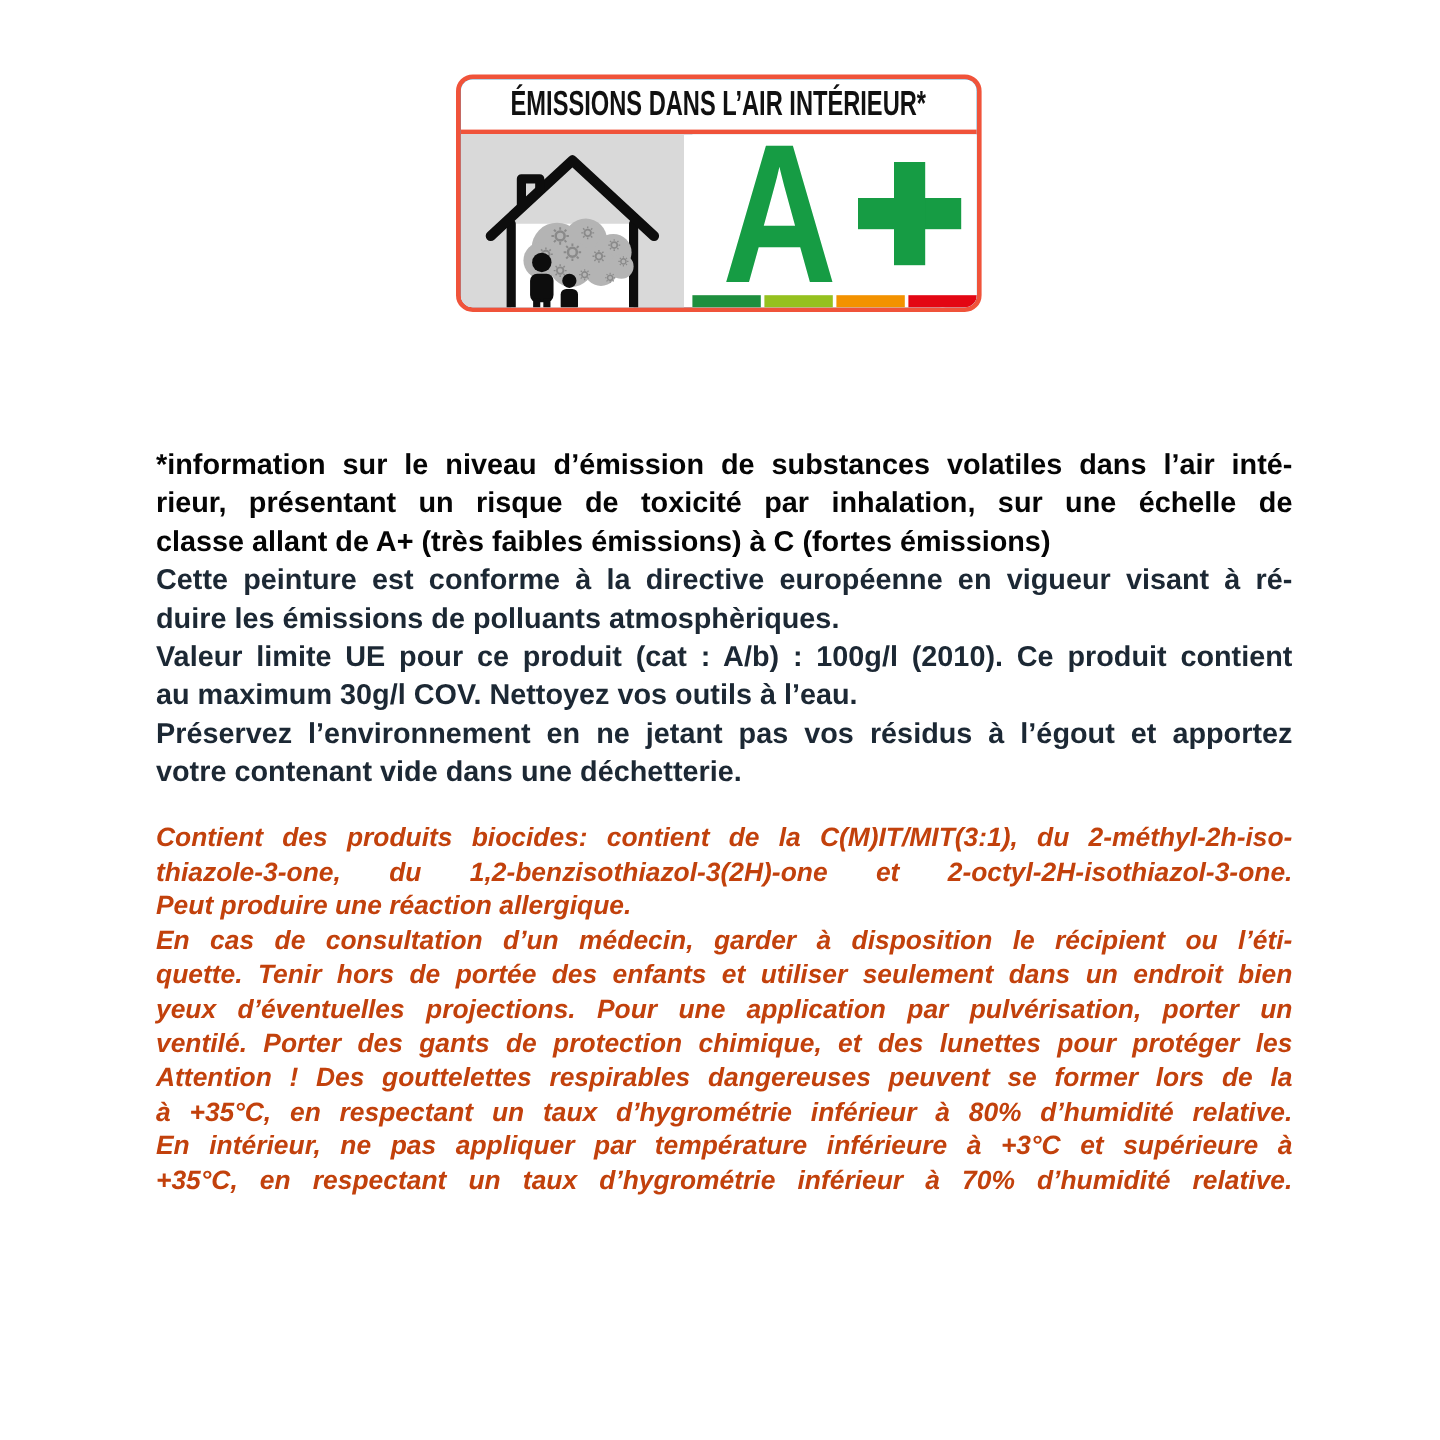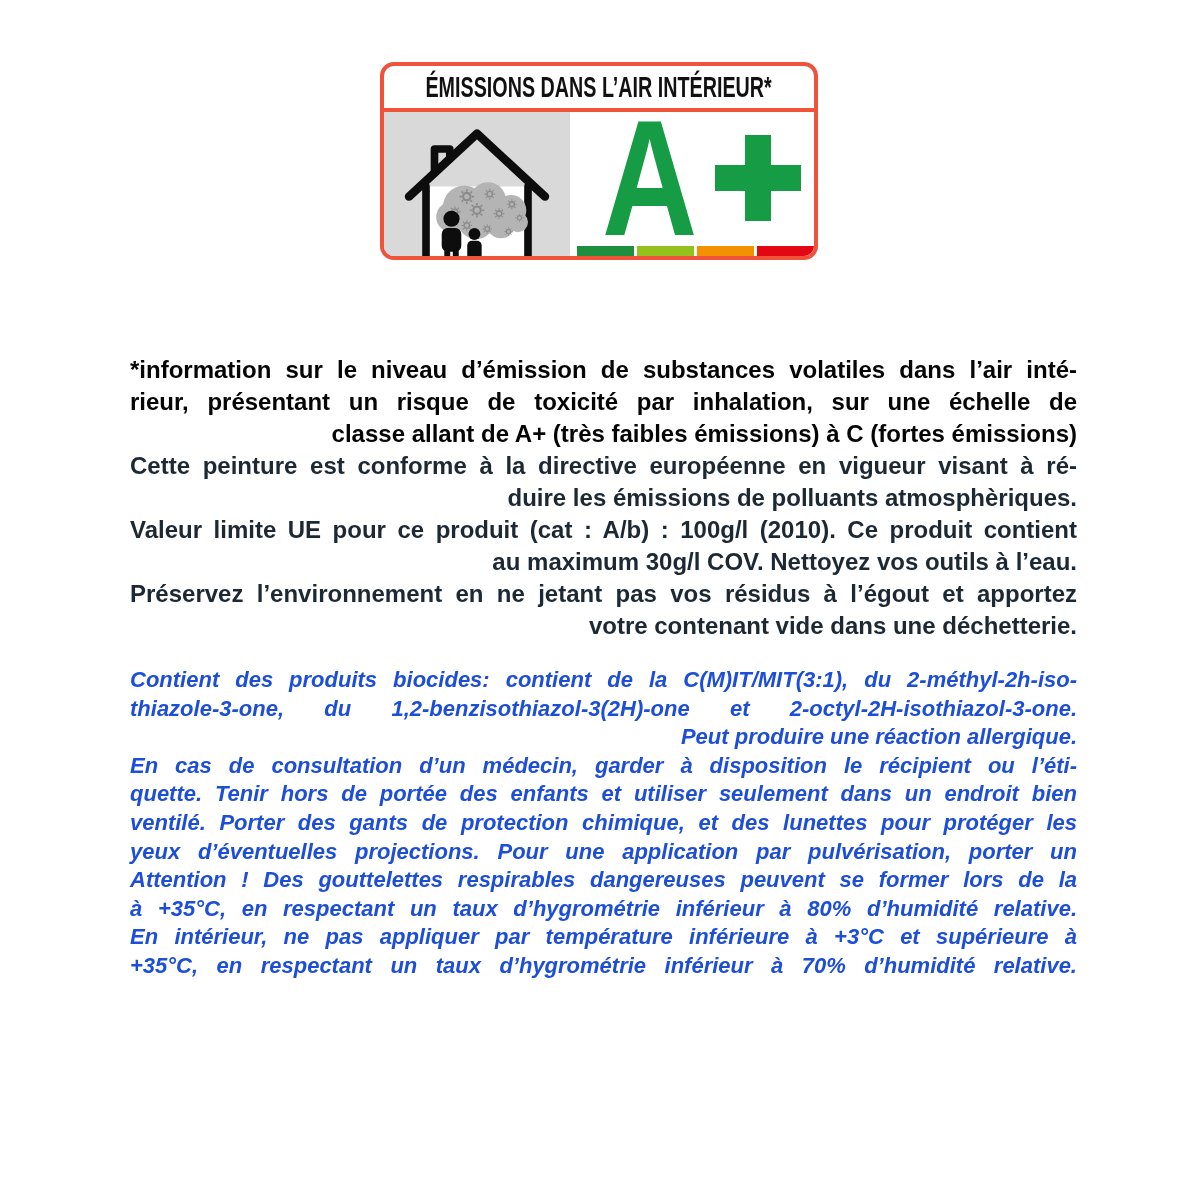--- a/index.html
+++ b/index.html
@@ -45,23 +45,23 @@
     display:flex;gap:3px;
   }
   .rating-scale .cell{
     flex:1;display:flex;align-items:center;justify-content:center;
     color:#ffffff;font-weight:800;font-size:28px;
     transform-origin:center;
   }
   .rating-scale .cell span{transform:scaleX(0.85);display:inline-block;}
 
   
-  .body-text{position:absolute;left:130px;top:354px;width:947px;}
+  .body-text{position:absolute;left:130px;top:372px;width:947px;}
   .para{font-weight:600;}
-  .para .line{text-align:right;}
+  .para .line{text-align:left;}
   .para .line.j{text-align:justify;text-align-last:justify;}
   .para.p1{font-size:24px;line-height:32px;}
   .para.p2{font-size:24px;line-height:32px;}
   .para.p3{font-size:22px;line-height:28.6px;margin-top:24px;font-style:italic;}
 </style>
 </head>
 <body>
 
 <div class="page">
 
@@ -162,28 +162,28 @@
         <div class="line">classe allant de A+ (très faibles émissions) à C (fortes émissions)</div>
       </div>
       <div class="para p2" style="color: rgb(28, 40, 52);">
         <div class="line j">Cette peinture est conforme à la directive européenne en vigueur visant à ré-</div>
         <div class="line">duire les émissions de polluants atmosphèriques.</div>
         <div class="line j">Valeur limite UE pour ce produit (cat : A/b) : 100g/l (2010). Ce produit contient</div>
         <div class="line">au maximum 30g/l COV. Nettoyez vos outils à l’eau.</div>
         <div class="line j">Préservez l’environnement en ne jetant pas vos résidus à l’égout et apportez</div>
         <div class="line">votre contenant vide dans une déchetterie.</div>
       </div>
-      <div class="para p3" style="color: #1d4ed8;">
+      <div class="para p3" style="color: #c2410c;">
         <div class="line j">Contient des produits biocides: contient de la C(M)IT/MIT(3:1), du 2-méthyl-2h-iso-</div>
         <div class="line j">thiazole-3-one, du 1,2-benzisothiazol-3(2H)-one et 2-octyl-2H-isothiazol-3-one.</div>
         <div class="line">Peut produire une réaction allergique.</div>
         <div class="line j">En cas de consultation d’un médecin, garder à disposition le récipient ou l’éti-</div>
         <div class="line j">quette. Tenir hors de portée des enfants et utiliser seulement dans un endroit bien</div>
+        <div class="line j">yeux d’éventuelles projections. Pour une application par pulvérisation, porter un</div>
         <div class="line j">ventilé. Porter des gants de protection chimique, et des lunettes pour protéger les</div>
-        <div class="line j">yeux d’éventuelles projections. Pour une application par pulvérisation, porter un</div>
         <div class="line j">Attention ! Des gouttelettes respirables dangereuses peuvent se former lors de la</div>
         <div class="line j">à +35°C, en respectant un taux d’hygrométrie inférieur à 80% d’humidité relative.</div>
         <div class="line j">En intérieur, ne pas appliquer par température inférieure à +3°C et supérieure à</div>
         <div class="line j">+35°C, en respectant un taux d’hygrométrie inférieur à 70% d’humidité relative.</div>
       </div>
     </div>
 
 </div>
 
 </body></html>

